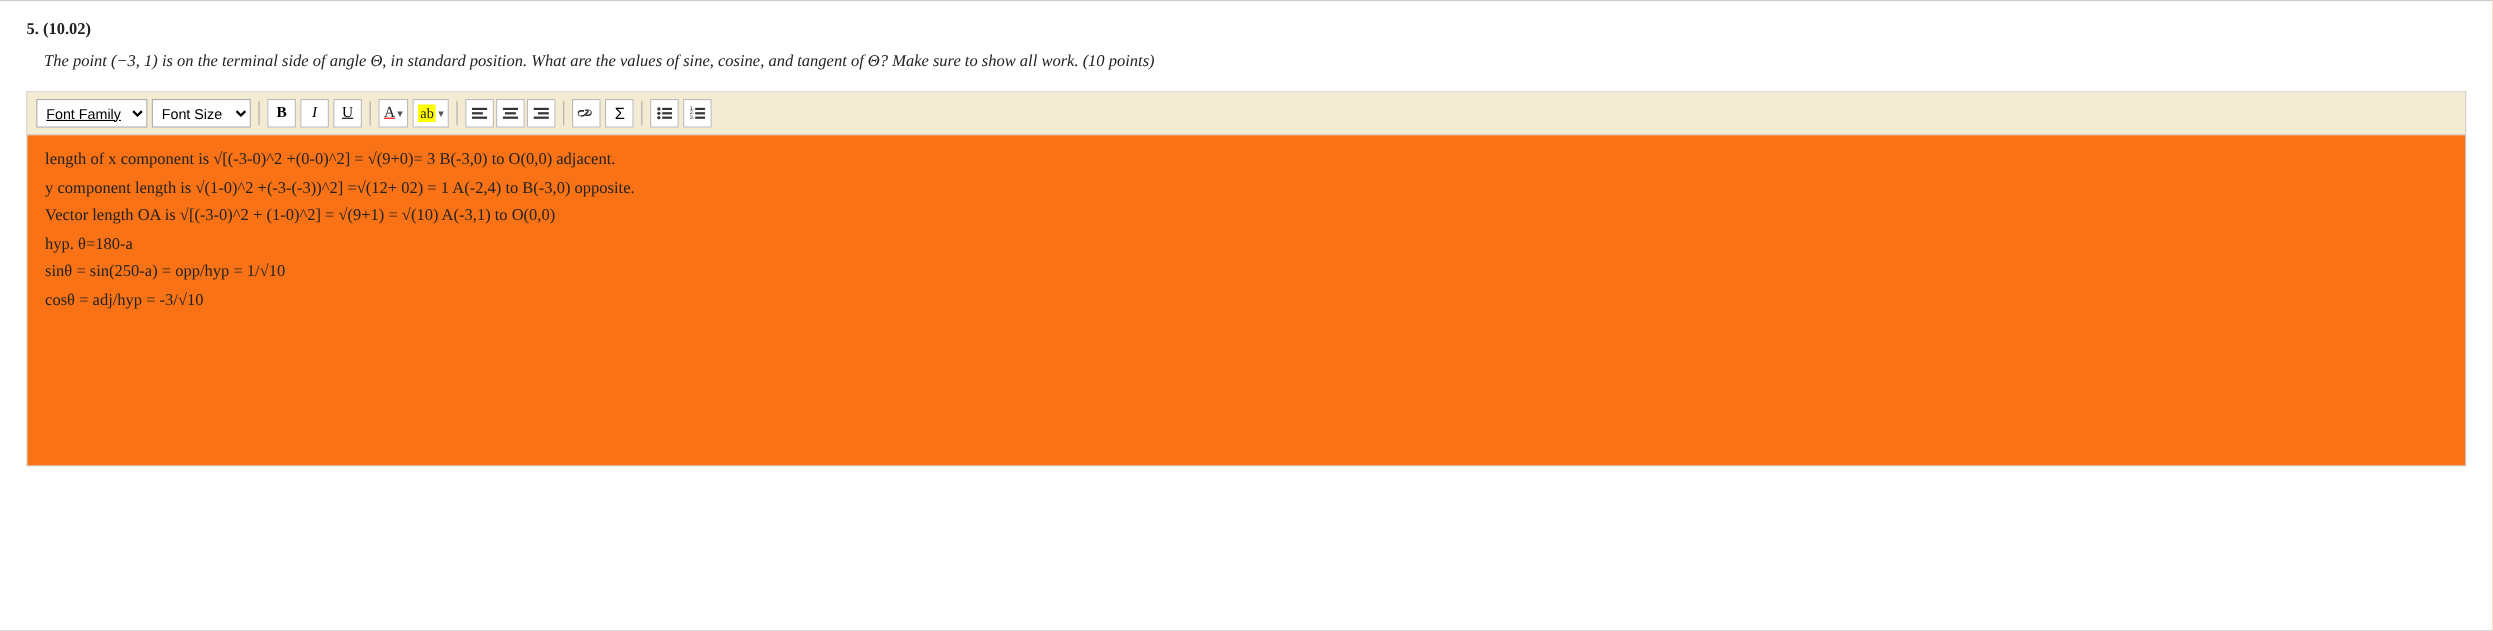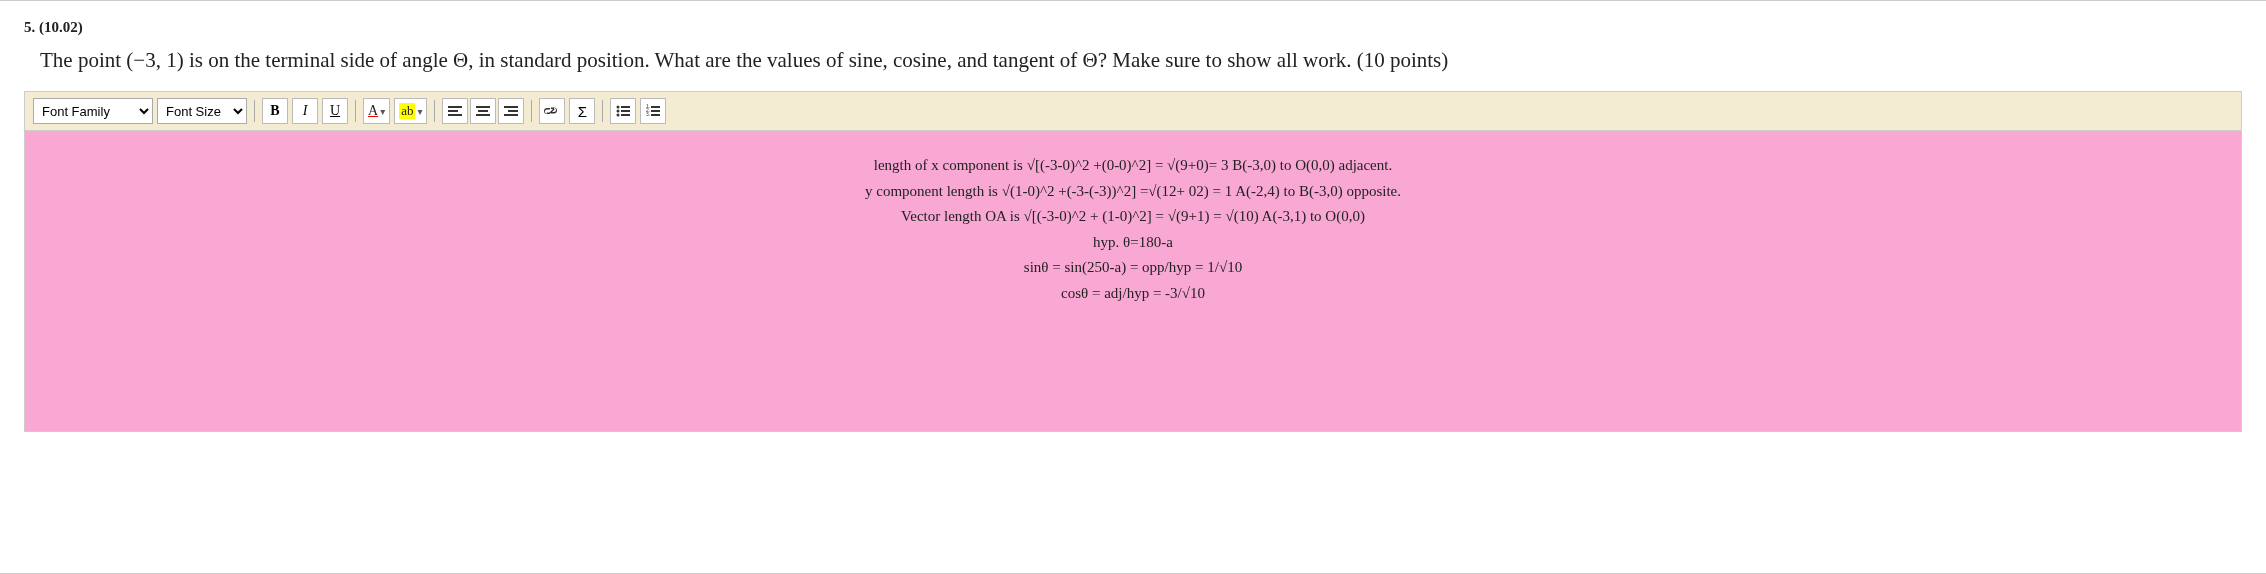--- a/index.html
+++ b/index.html
@@ -20,22 +20,23 @@
     }
 
     .question-header {
       font-weight: bold;
       padding: 8px 24px 6px 24px;
       font-size: 15px;
     }
 
     .question-text {
       padding: 6px 40px 10px 40px;
-      font-size: 21px;
+      font-size: 15px;
       color: #222;
+      font-style: italic;
     }
 
     .editor-wrapper {
       margin: 8px 24px 8px 24px;
       border: 1px solid #ccc;
       background: #f9f4e3;
     }
 
     .toolbar {
       display: flex;
@@ -50,21 +51,22 @@
     .toolbar-select {
       border: 1px solid #aaa;
       background: #fff;
       font-size: 13px;
       padding: 2px 4px;
       height: 26px;
       cursor: pointer;
     }
 
     .font-family-select {
-      width: 120px;
+      width: 101px;
+      text-decoration: underline;
     }
 
     .font-size-select {
       width: 90px;
     }
 
     .toolbar-divider {
       width: 1px;
       height: 22px;
       background: #aaa;
@@ -116,28 +118,27 @@
       justify-content: center;
       cursor: pointer;
     }
 
     .chevron {
       font-size: 10px;
       color: #555;
     }
 
     .editor-content {
-      padding: 22px 16px;
-      background: #f9a8d4;
+      padding: 10px 16px;
+      background: #f97316;
       min-height: 300px;
       font-family: Georgia, 'Times New Roman', serif;
       font-size: 15px;
       line-height: 1.6;
       color: #222;
-      text-align: center;
     }
 
     .editor-content p {
       margin: 0;
       line-height: 1.7;
     }
   </style>
 </head>
 <body>
 

